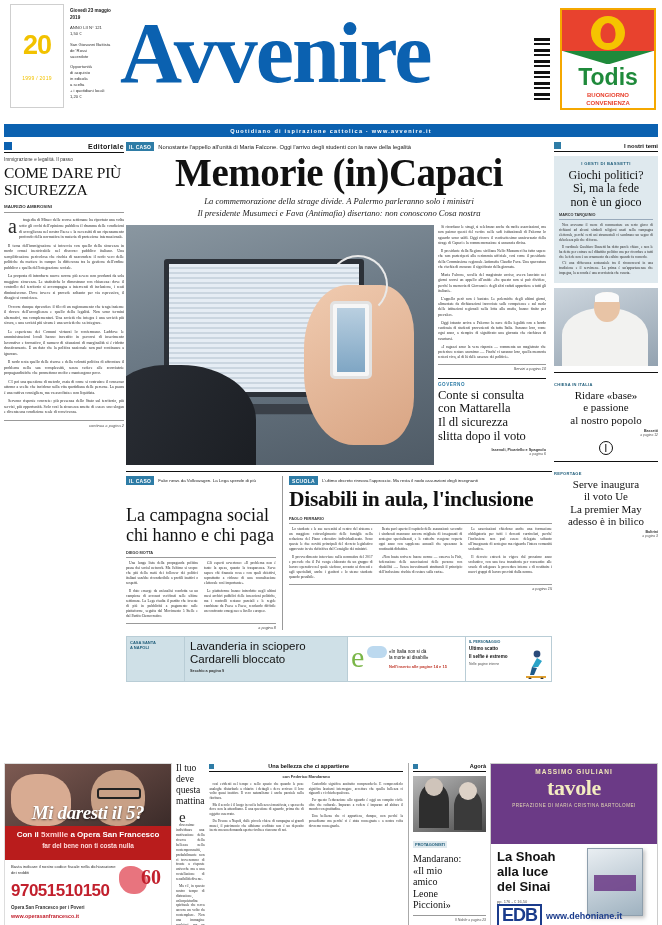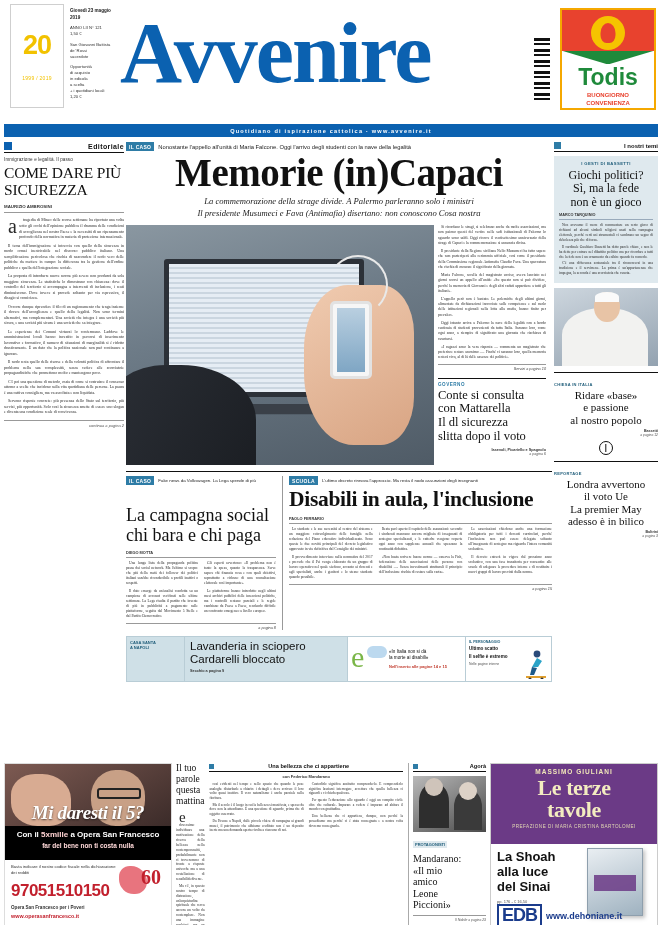--- a/index.html
+++ b/index.html
@@ -219,21 +219,21 @@
      background:linear-gradient(150deg,#7d5a52,#3b2b29); }
   .ad-face { position:absolute; left:86px; top:6px; width:54px; height:56px;
      background:#c8a086; border-radius:46%; }
   .ad-glass { position:absolute; left:92px; top:24px; width:44px; height:11px;
      border:2px solid #222; border-radius:3px; }
   .ad-hand { position:absolute; left:6px; top:10px; width:60px; height:52px;
      background:#d8ab92; border-radius:40% 48% 36% 44%; }
   .ad-claim { position:absolute; left:0; top:38px; width:100%; text-align:center;
      font-family:"Liberation Serif", serif; font-style:italic; font-weight:bold;
      font-size:19px; color:#fff; letter-spacing:-0.4px; text-shadow:0 1px 2px rgba(0,0,0,.6);}
-  .ad-red { position:absolute; left:0; top:62px; width:100%; height:34px; background:#000000;
+  .ad-red { position:absolute; left:0; top:62px; width:100%; height:34px; background:#b91c1c;
      padding:4px 6px; }
   .ad-red .r1 { font-family:"Liberation Sans", sans-serif; font-size:8px; font-weight:bold;
      color:#fff; text-align:center; line-height:1.2;}
   .ad-red .r1 em { color:#ffd2d2; font-style:normal; }
   .ad-red .r2 { font-family:"Liberation Sans", sans-serif; font-size:6.5px; font-weight:bold;
      color:#ffd9d9; text-align:center; margin-top:2px; }
   .ad-white { position:absolute; left:0; top:96px; width:100%; height:72px; background:#fff;
      padding:4px 6px; }
   .ad-white .w1 { font-family:"Liberation Sans", sans-serif; font-size:4.2px; color:#333;
      line-height:1.4; width:108px;}
@@ -439,21 +439,21 @@
       <div class="mid-rule"></div>
 
       <div class="two-up">
         <div class="story s1">
           <div class="kicker-row">
             <span class="tag dark">IL CASO</span>
             <span class="kick-text" style="font-size:4.4px">Fake news da Volkswagen. La Lega spende di più</span>
           </div>
           <div class="st-title1">
             <div>La campagna social</div>
-            <div>chi bara e chi paga</div>
+            <div>chi hanno e chi paga</div>
           </div>
           <div class="st-by">DIEGO MOTTA</div>
           <div class="st-cols">
             <p>Una lunga lista della propaganda politica passa dai social network. Ma l'ultimo si scopre che più della metà dei follower dei politici italiani sarebbe riconducibile a profili inattivi o sospetti.</p>
             <p>Il dato emerge da un'analisi condotta su un campione di account verificati nelle ultime settimane. La Lega risulta il partito che investe di più in pubblicità a pagamento sulle piattaforme, seguita dal Movimento 5 Stelle e dal Partito Democratico.</p>
             <p>Gli esperti avvertono: «Il problema non è tanto la spesa, quanto la trasparenza. Serve sapere chi finanzia cosa e con quali obiettivi, soprattutto a ridosso di una consultazione elettorale così importante».</p>
             <p>Le piattaforme hanno introdotto negli ultimi mesi archivi pubblici delle inserzioni politiche, ma i controlli restano parziali e le regole cambiano da Paese a Paese, rendendo difficile un confronto omogeneo a livello europeo.</p>
           </div>
           <div class="art-ref">a pagina 8</div>
         </div>
@@ -553,21 +553,21 @@
         </div>
         <div class="s-by">Bassetti</div>
         <div class="s-ref">a pagina 12</div>
       </div>
 
       <div class="rc-circle"></div>
 
       <div class="rc-sec">
         <div class="s-tag">REPORTAGE</div>
         <div class="s-title">
-          <div>Londra avvertono</div>
+          <div>Serve inaugura</div>
           <div>il voto Ue</div>
           <div>La premier May</div>
           <div>adesso è in bilico</div>
         </div>
         <div class="s-by">Bultrini</div>
         <div class="s-ref">a pagina 3</div>
       </div>
     </div>
   </div>
 
@@ -592,21 +592,21 @@
       </div>
       <div class="ad-60">
         <div class="splash"></div>
         <div class="sixty">60</div>
       </div>
     </div>
 
     <div class="bot-mid">
       <div class="bm-col">
         <div class="bm-title">
-          <div>Il tuo parole</div>
+          <div>Il tuo deve</div>
           <div>questa mattina</div>
         </div>
         <div class="bm-body">
           <p>e dovessimo individuare una motivazione della ricerca della bellezza nella contemporaneità, probabilmente non ci troveremmo di fronte a risposte univoche ma a una costellazione di sensibilità diverse.</p>
           <p>Ma c'è, in questo nostro tempo di distrazione, un'inquietudine spirituale che cerca ancora un volto da contemplare. Non una immagine qualsiasi, ma un viso che ci riguardi, che ci chiami per nome.</p>
 
         </div>
       </div>
 
       <div class="bm-center">
@@ -643,21 +643,20 @@
           <div>Piccioni»</div>
         </div>
         <div class="ag-ref">Il Nobile a pagina 23</div>
       </div>
     </div>
 
     <div class="ad-right">
       <div class="adr-purple">
         <div class="adr-author">MASSIMO GIULIANI</div>
         <div class="adr-title">
-          <div>Le terze</div>
           <div>tavole</div>
         </div>
         <div class="adr-pref">PREFAZIONE DI MARIA CRISTINA BARTOLOMEI</div>
       </div>
       <div class="adr-lower">
         <div class="adr-sub">
           <div>La Shoah</div>
           <div>alla luce</div>
           <div>del Sinai</div>
         </div>

